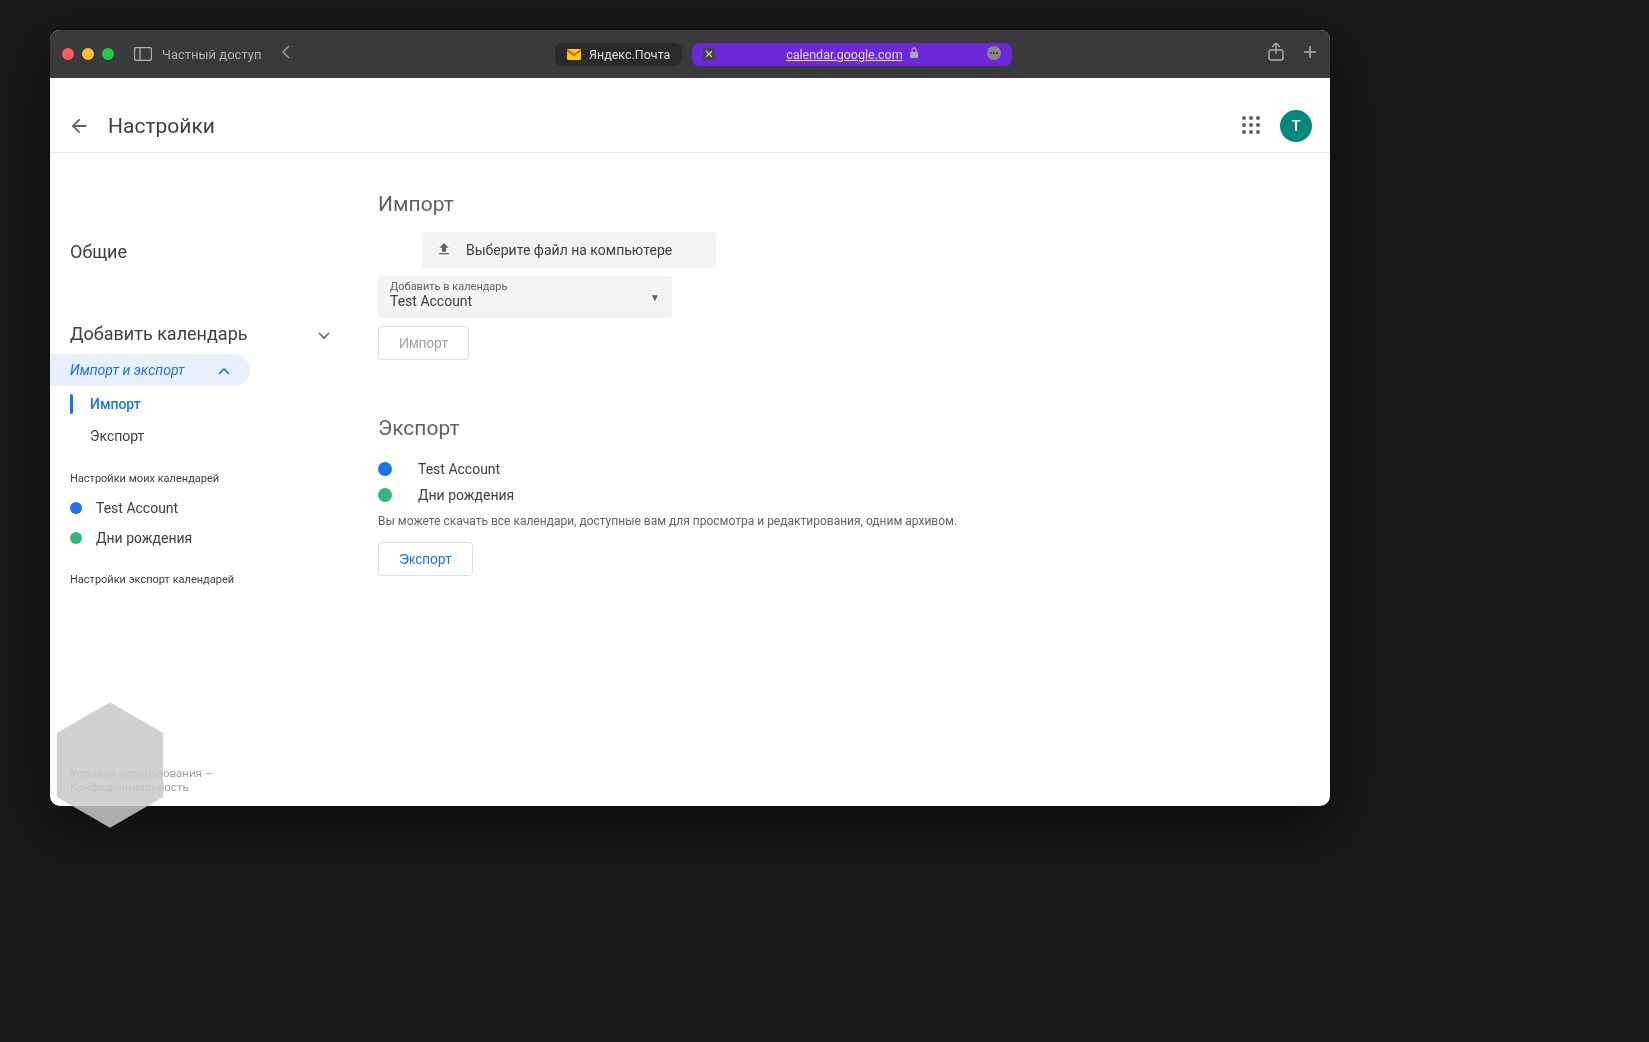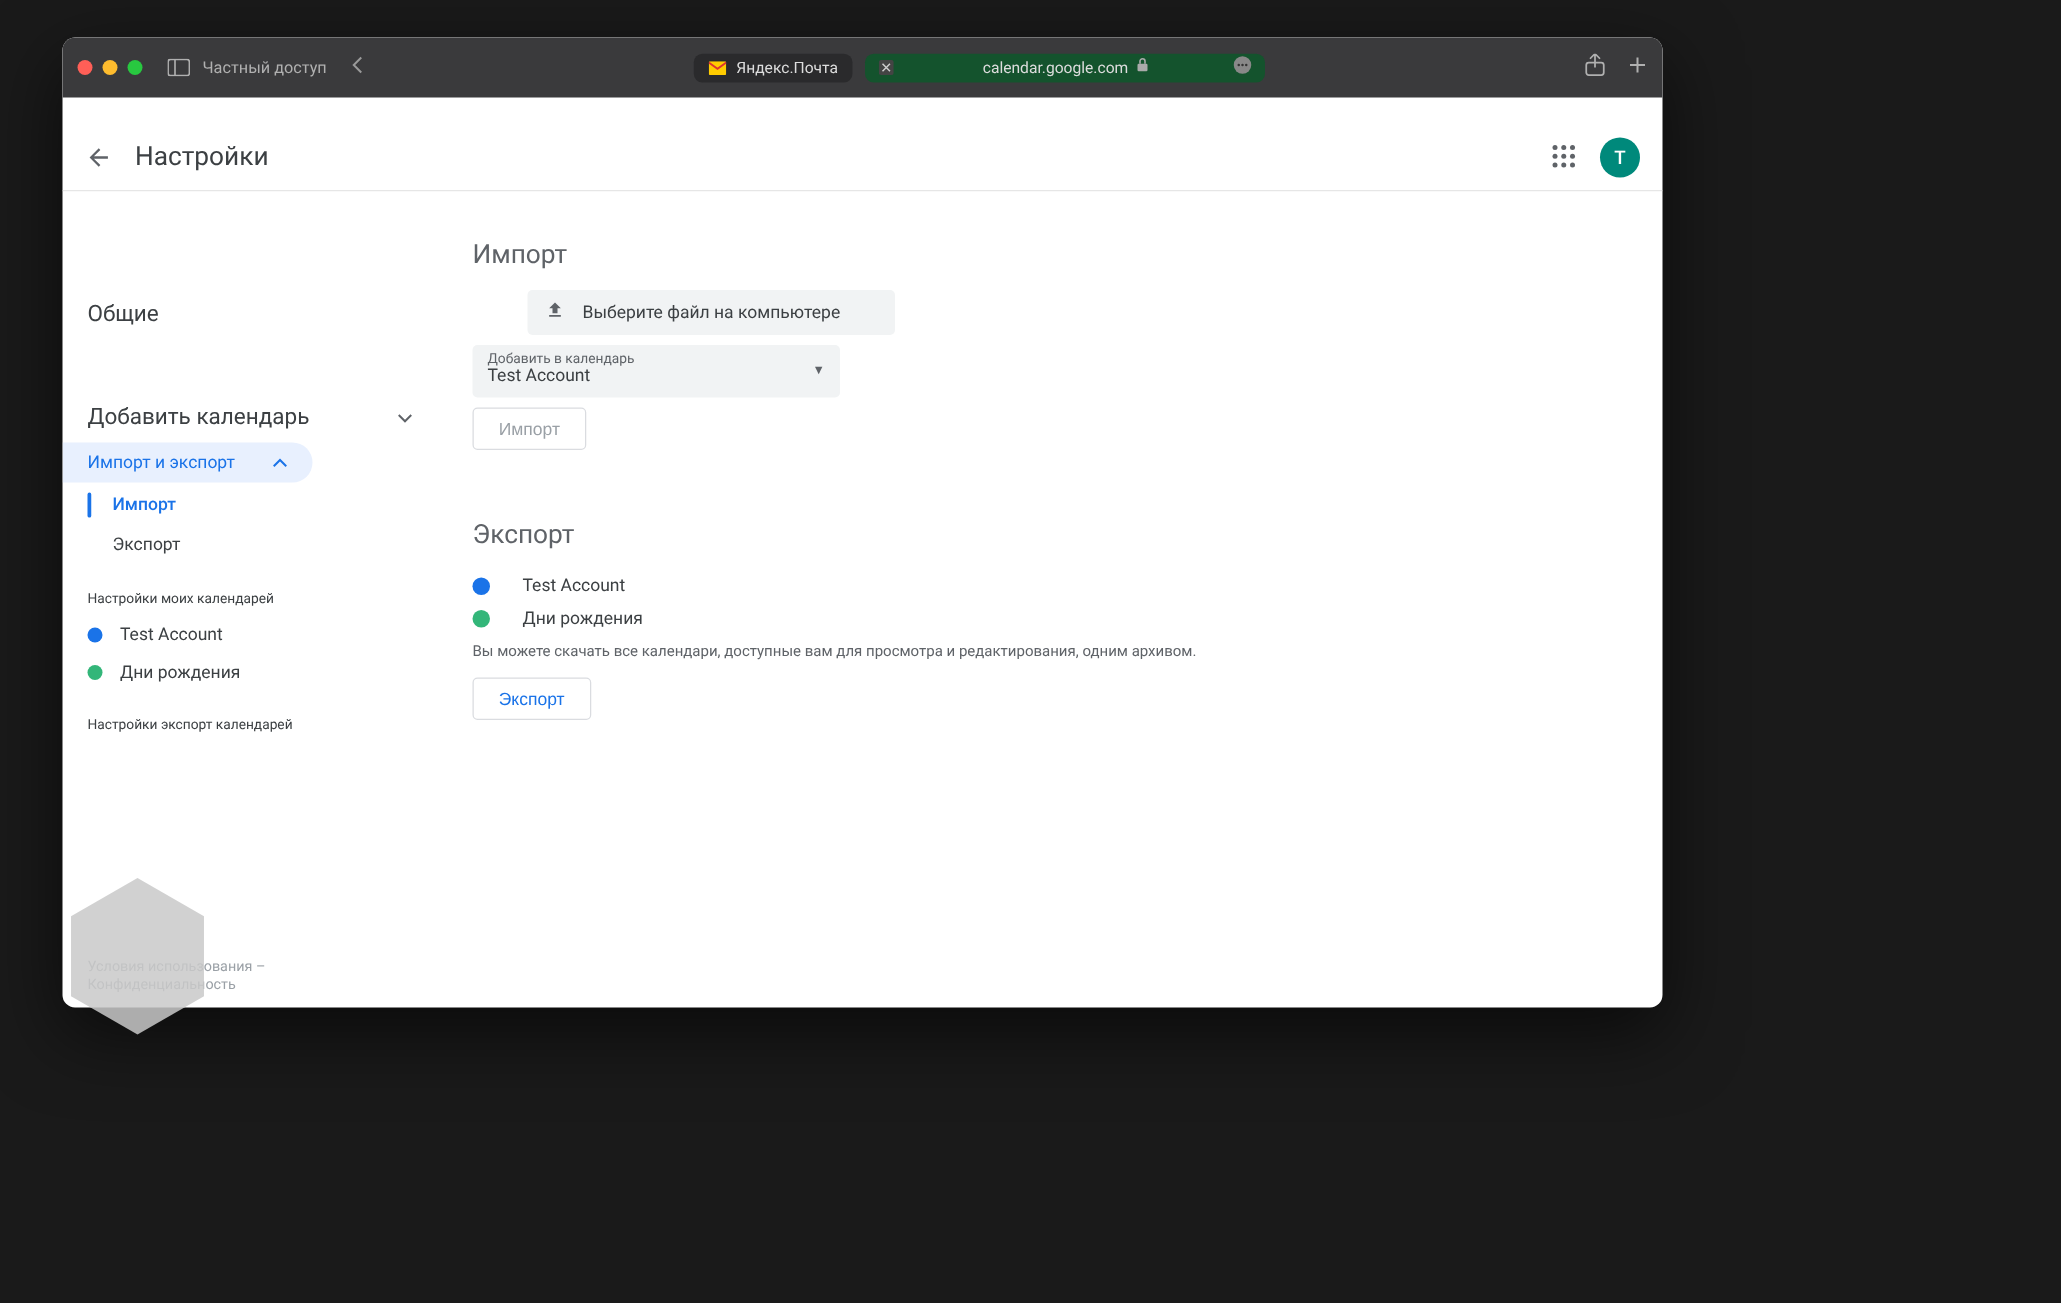--- a/index.html
+++ b/index.html
@@ -47,21 +47,21 @@
     background: #2a2a2c;
     height: 23px;
     border-radius: 7px;
     display: flex;
     align-items: center;
     padding: 0 12px;
     color: #ddd;
     font-size: 12.5px;
     min-width: 120px;
   }
-  .tab.active { background: #14532d; }
+  .tab.active { background: #6d28d9; text-decoration: underline; }
   .tab .favicon { width: 14px; height: 14px; margin-right: 8px; display:inline-flex; align-items:center; justify-content:center; }
   .tab .lock { margin-left: 6px; color: #aaa; }
   .tab .more { margin-left: auto; }
   .chrome-right { margin-left: auto; display: flex; gap: 18px; color: #b0b0b0; align-items:center; }
   
   .app-header {
     height: 54px;
     border-bottom: 1px solid #e6e6e6;
     display: flex;
     align-items: center;
@@ -100,20 +100,21 @@
   .side-row .expand { margin-left:auto; color:#5f6368; }
   .side-pill {
     margin: 2px 0 2px 0;
     padding: 8px 20px;
     background: #e8f0fe;
     color: #1a73e8;
     border-radius: 0 18px 18px 0;
     font-size: 14px;
     display:flex; align-items:center;
     width: 200px;
+    font-style: italic;
   }
   .side-pill .expand { margin-left:auto; }
   .sub-item {
     padding: 8px 20px 8px 40px;
     font-size: 14px;
     color: #3c4043;
     cursor: pointer;
     position: relative;
   }
   .sub-item.active {

